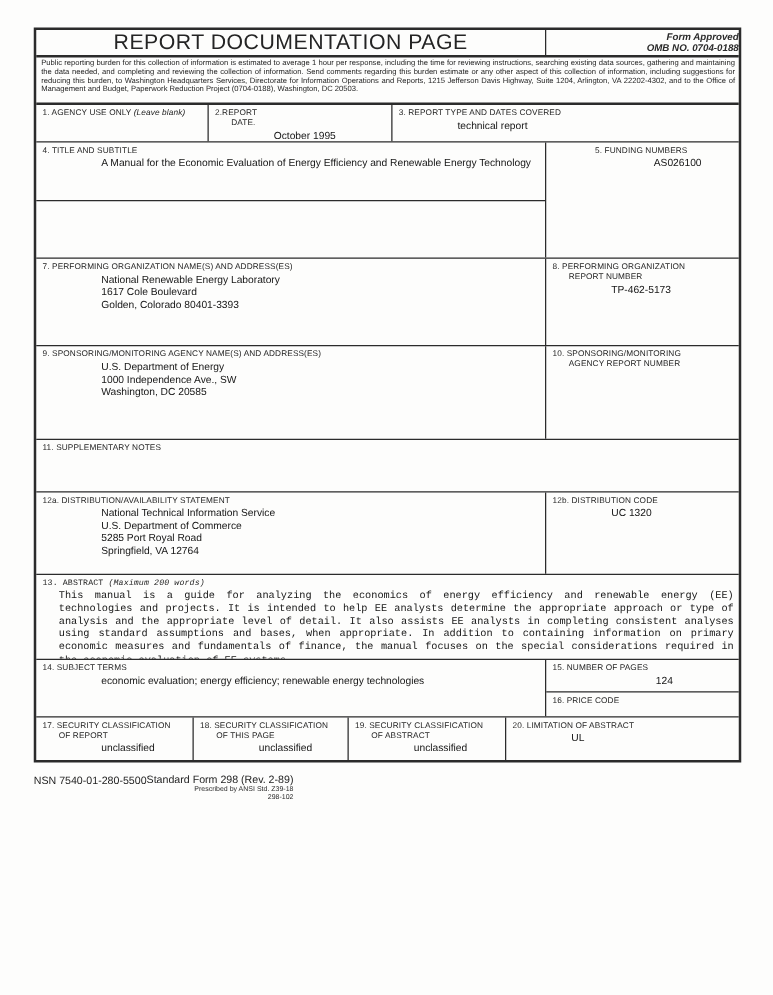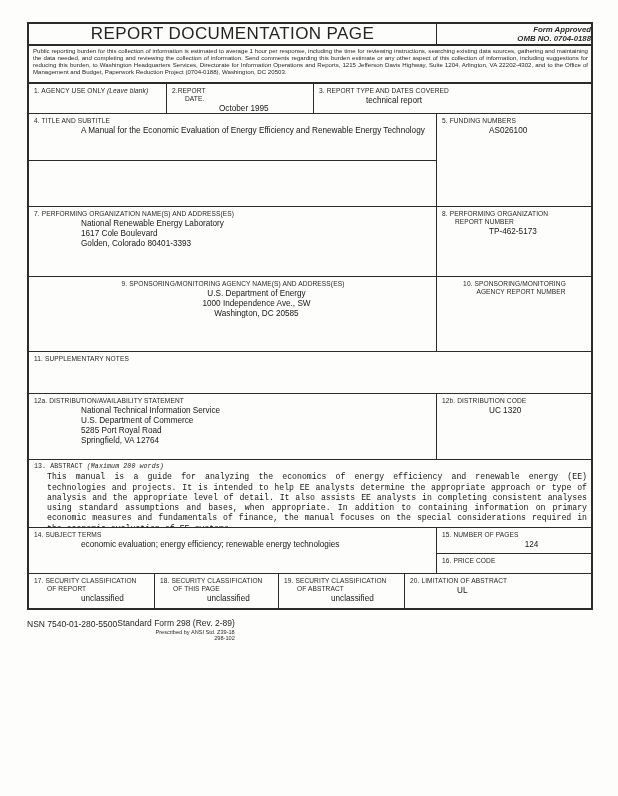--- a/index.html
+++ b/index.html
@@ -20,23 +20,23 @@
   .hdr-row { height:22px; border-bottom:2px solid #2b2b2b; }
   .title-cell { flex:0 0 408px; display:flex; align-items:center; justify-content:center; }
   .form-title { font-size:17px; letter-spacing:.4px; color:#242424; white-space:nowrap; }
   .omb-cell { flex:1; display:flex; flex-direction:column; justify-content:center; align-items:flex-end;
     font-style:italic; font-weight:bold; font-size:7.8px; line-height:9.5px; color:#2a2a2a; }
 
   .burden-row { height:38px; border-bottom:2px solid #2b2b2b; padding:2px 3px 2px 4px;
     font-size:6.1px; line-height:6.9px; text-align:justify; color:#262626; }
 
   .rowA { height:30px; }
-  .rowB { height:93px; }
+  .rowB { height:93px;gap:34px; }
   .rowC { height:70px; }
-  .rowD { height:75px;text-align:center; }
+  .rowD { height:75px; }
   .rowE { height:42px; }
   .rowF { height:66px; }
   .rowG { height:68px;font-family:Liberation Mono, monospace; }
   .rowH { height:46px; }
   .rowI { height:34px; border-bottom:none; }
 
   .w1 { flex:0 0 138px; } .w2 { flex:0 0 147px; } .w3 { flex:1; }
   .colL { flex:0 0 408px; display:flex; flex-direction:column; }
   .colR { flex:1; display:flex; flex-direction:column; }
   .half4 { flex:0 0 47px; } .half6 { flex:1; }

